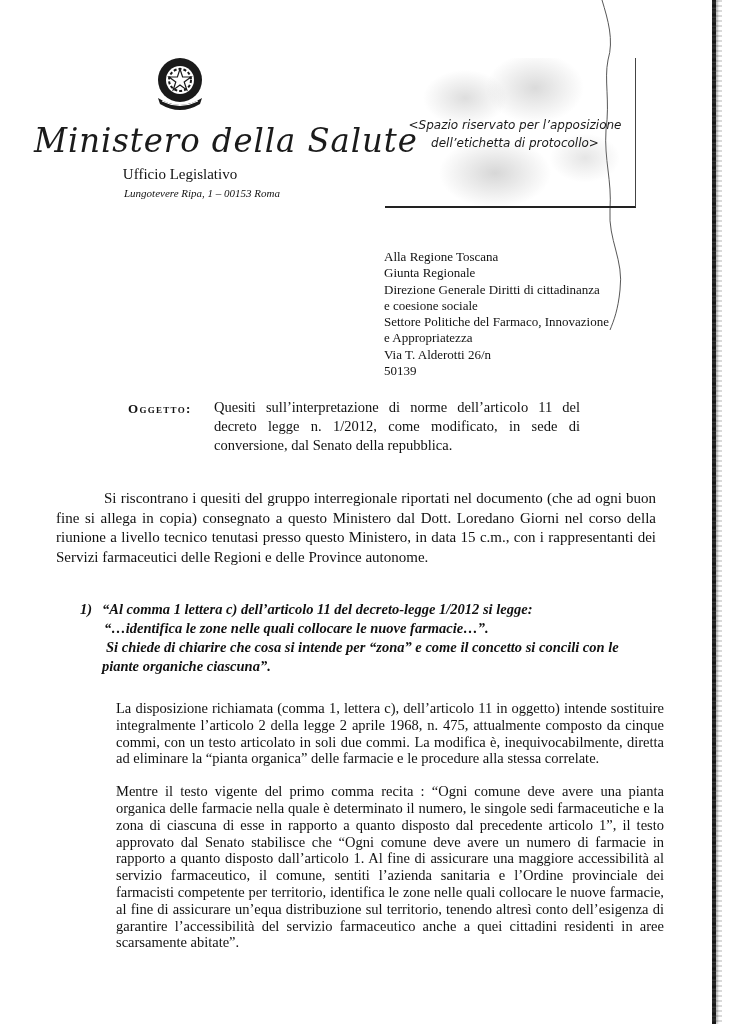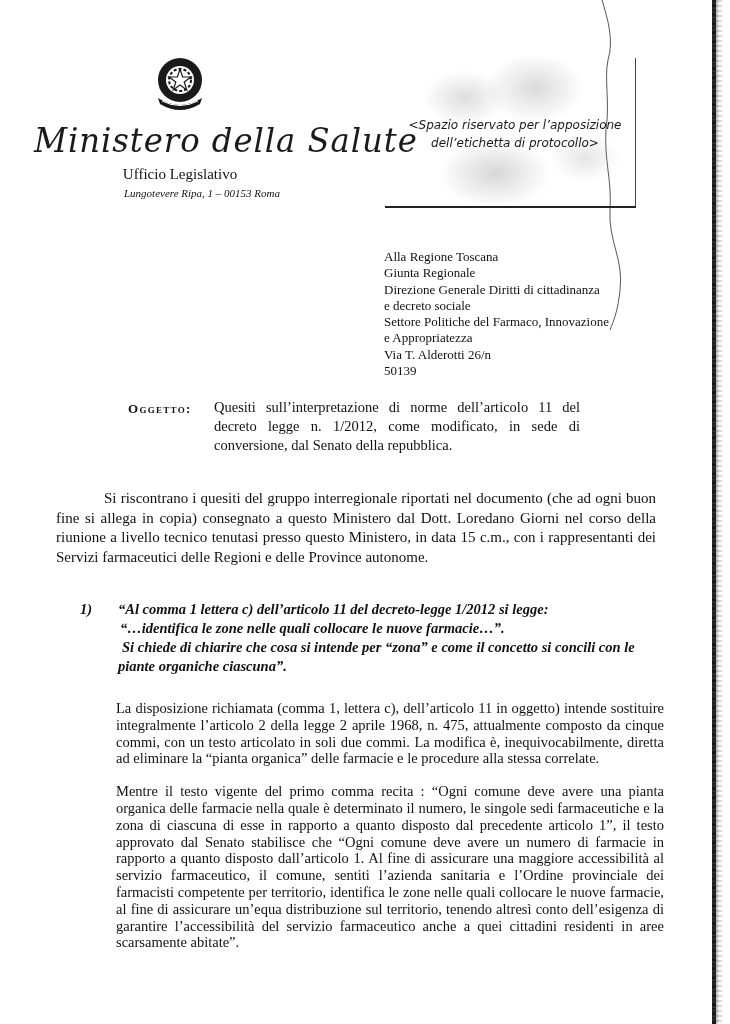--- a/index.html
+++ b/index.html
@@ -138,21 +138,21 @@
       position: absolute;
       left: 80px; top: 600px;
       width: 600px;
       font-style: italic;
       font-weight: bold;
       font-size: 14.5px;
       line-height: 19px;
     }
     .question .num { position: absolute; left: 0; top: 0; }
     .question .lines { position: absolute; left: 22px; top: 0; width: 580px; }
-    .question .lines div { white-space: nowrap; margin-left: 16px; }
+    .question .lines div { white-space: nowrap; }
     .question .lines .indent1 { padding-left: 2px; }
     .question .lines .indent2 { padding-left: 4px; }
 
     
     .answer {
       position: absolute;
       left: 100px; top: 684px;
       width: 580px;
       font-size: 14.5px;
       line-height: 16.8px;
@@ -189,21 +189,21 @@
     <div class="stamp-text">
       <div>&lt;Spazio riservato per l’apposizione</div>
       <div>dell’etichetta di protocollo&gt;</div>
     </div>
   </div>
 
   <div class="recipient">
     <div>Alla Regione Toscana</div>
     <div>Giunta Regionale</div>
     <div>Direzione Generale Diritti di cittadinanza</div>
-    <div>e decreto sociale</div>
+    <div>e coesione sociale</div>
     <div>Settore Politiche del Farmaco, Innovazione</div>
     <div>e Appropriatezza</div>
     <div>Via T. Alderotti 26/n</div>
     <div>50139</div>
   </div>
 
   <div class="subject-label">Oggetto:</div>
   <div class="subject-text">Quesiti sull’interpretazione di norme dell’articolo 11 del decreto legge n. 1/2012, come modificato, in sede di conversione, dal Senato della repubblica.</div>
 
   <div class="intro">Si riscontrano i quesiti del gruppo interregionale riportati  nel documento (che ad ogni buon fine si allega in copia) consegnato a questo Ministero dal Dott. Loredano Giorni nel corso della riunione a livello tecnico tenutasi presso questo Ministero, in data 15 c.m., con i rappresentanti dei Servizi farmaceutici delle Regioni e delle Province  autonome.</div>

